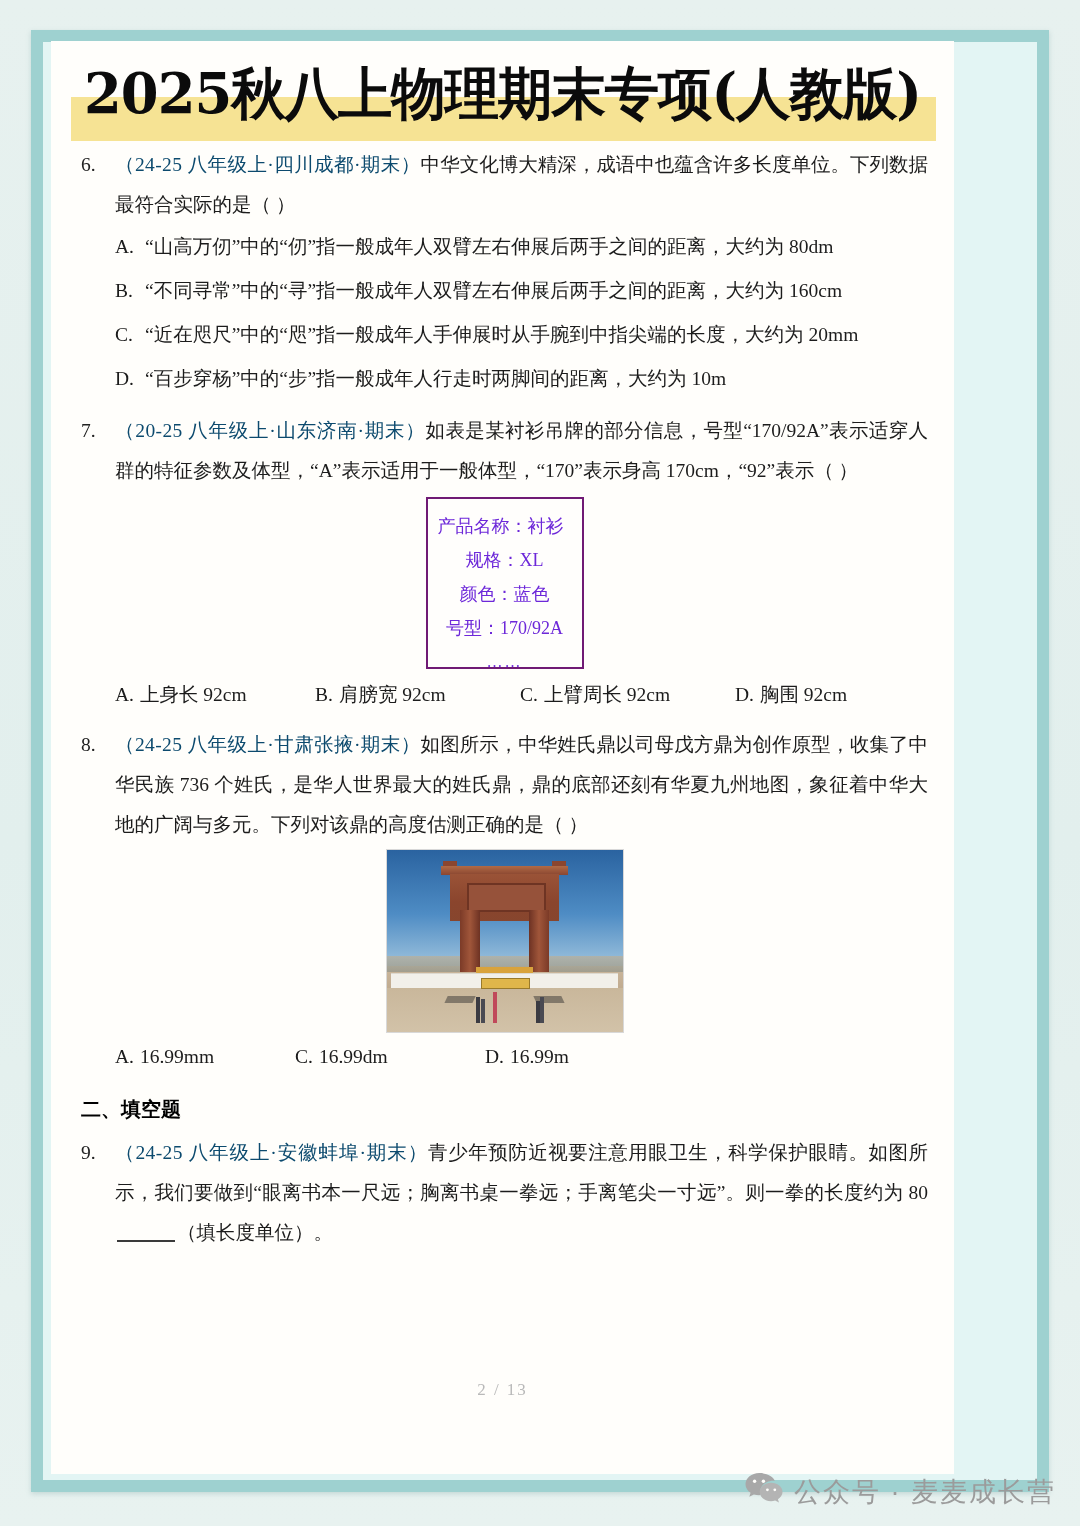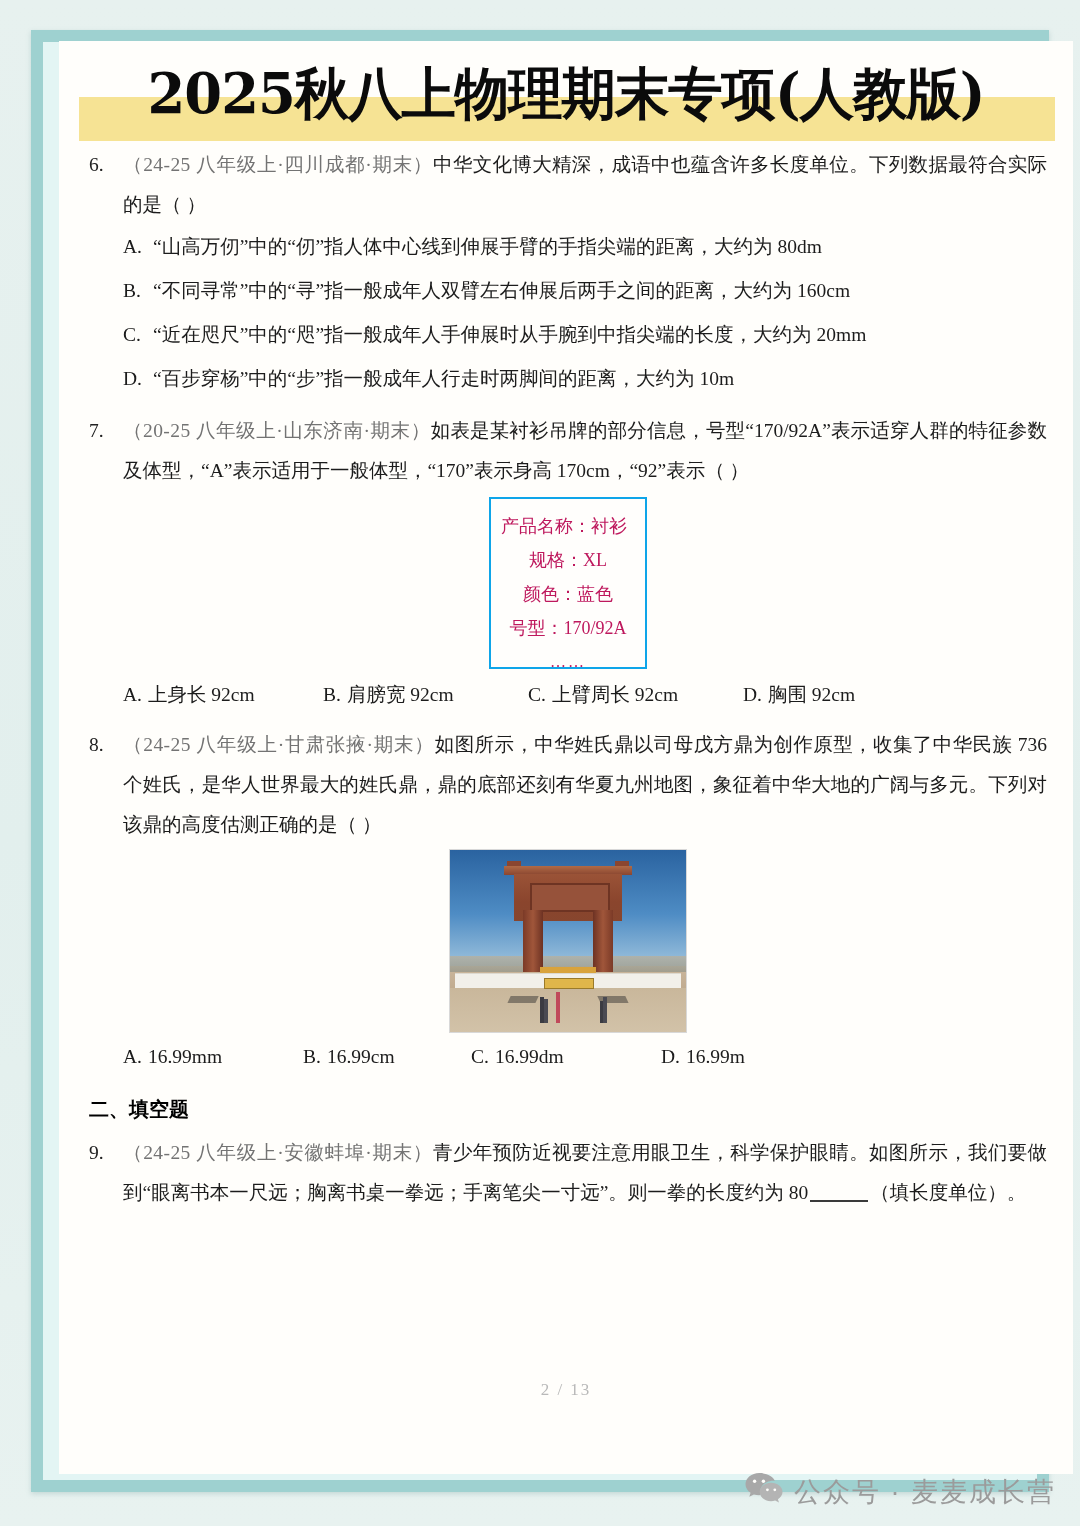--- a/index.html
+++ b/index.html
@@ -38,23 +38,23 @@
     left: 12px;
     top: 12px;
     right: 12px;
     bottom: 12px;
     background: #e3f5f4;
   }
 
   
   .paper {
     position: absolute;
-    left: 59px;
+    left: 51px;
     top: 41px;
-    width: 1014px;
+    width: 903px;
     height: 1433px;
     background: #fffefb;
     overflow: hidden;
   }
 
   
   .title-wrap {
     position: relative;
     height: 86px;
     margin: 12px 0 0 0;
@@ -103,21 +103,21 @@
     font-size: 19.5px;
     line-height: 40px;
     color: #222;
   }
   .q-body {
     flex: 1 1 auto;
     text-align: justify;
     text-justify: inter-ideograph;
   }
   .src {
-    color: #737373;
+    color: #0c4a6e;
     letter-spacing: 0.4px;
   }
   .stem {
     color: #1c1c1c;
   }
 
   .options {
     margin: 0;
     padding: 0;
   }
@@ -150,27 +150,27 @@
 
   
   .tag-fig {
     display: flex;
     justify-content: center;
     margin: 6px 0 4px 0;
   }
   .tag-box {
     width: 158px;
     height: 172px;
-    border: 2px solid #0ea5e9;
+    border: 2px solid #701a75;
     background: #fffefc;
     padding: 10px 6px 0 6px;
     box-sizing: border-box;
     font-size: 18px;
     line-height: 34px;
-    color: #be185d;
+    color: #6d28d9;
   }
   .tag-line-1 { text-align: left; padding-left: 4px; }
   .tag-line-c { text-align: center; }
   .tag-dots { text-align: center; letter-spacing: 2px; font-size: 16px; }
 
   
   .photo-fig {
     display: flex;
     justify-content: center;
     margin: 4px 0 2px 0;
@@ -327,21 +327,21 @@
 
       <div class="q">
         <div class="q-num">6.</div>
         <div class="q-body">
           <span class="src">（24-25 八年级上·四川成都·期末）</span><span class="stem">中华文化博大精深，成语中也蕴含许多长度单位。下列数据最符合实际的是（    ）</span>
         </div>
       </div>
       <div class="options">
         <div class="opt-row">
           <span class="opt-lab">A.</span>
-          <span class="opt-txt">“山高万仞”中的“仞”指人体中心线到伸展手臂的手指尖端的距离，大约为 80dm</span>
+          <span class="opt-txt">“山高万仞”中的“仞”指一般成年人双臂左右伸展后两手之间的距离，大约为 80dm</span>
         </div>
         <div class="opt-row">
           <span class="opt-lab">B.</span>
           <span class="opt-txt">“不同寻常”中的“寻”指一般成年人双臂左右伸展后两手之间的距离，大约为 160cm</span>
         </div>
         <div class="opt-row">
           <span class="opt-lab">C.</span>
           <span class="opt-txt">“近在咫尺”中的“咫”指一般成年人手伸展时从手腕到中指尖端的长度，大约为 20mm</span>
         </div>
         <div class="opt-row">
@@ -412,23 +412,20 @@
           <div class="person p1"></div>
           <div class="person p5"></div>
           <div class="person p4"></div>
         </div>
       </div>
 
       <div class="opt-inline">
         <div class="cell" style="width:180px;">
           <span class="lab">A.</span><span>16.99mm</span>
         </div>
-        <div class="cell" style="width:168px;">
-          <span class="lab">B.</span><span>16.99cm</span>
-        </div>
         <div class="cell" style="width:190px;">
           <span class="lab">C.</span><span>16.99dm</span>
         </div>
         <div class="cell">
           <span class="lab">D.</span><span>16.99m</span>
         </div>
       </div>
 
       <div class="section-head">二、填空题</div>
 

